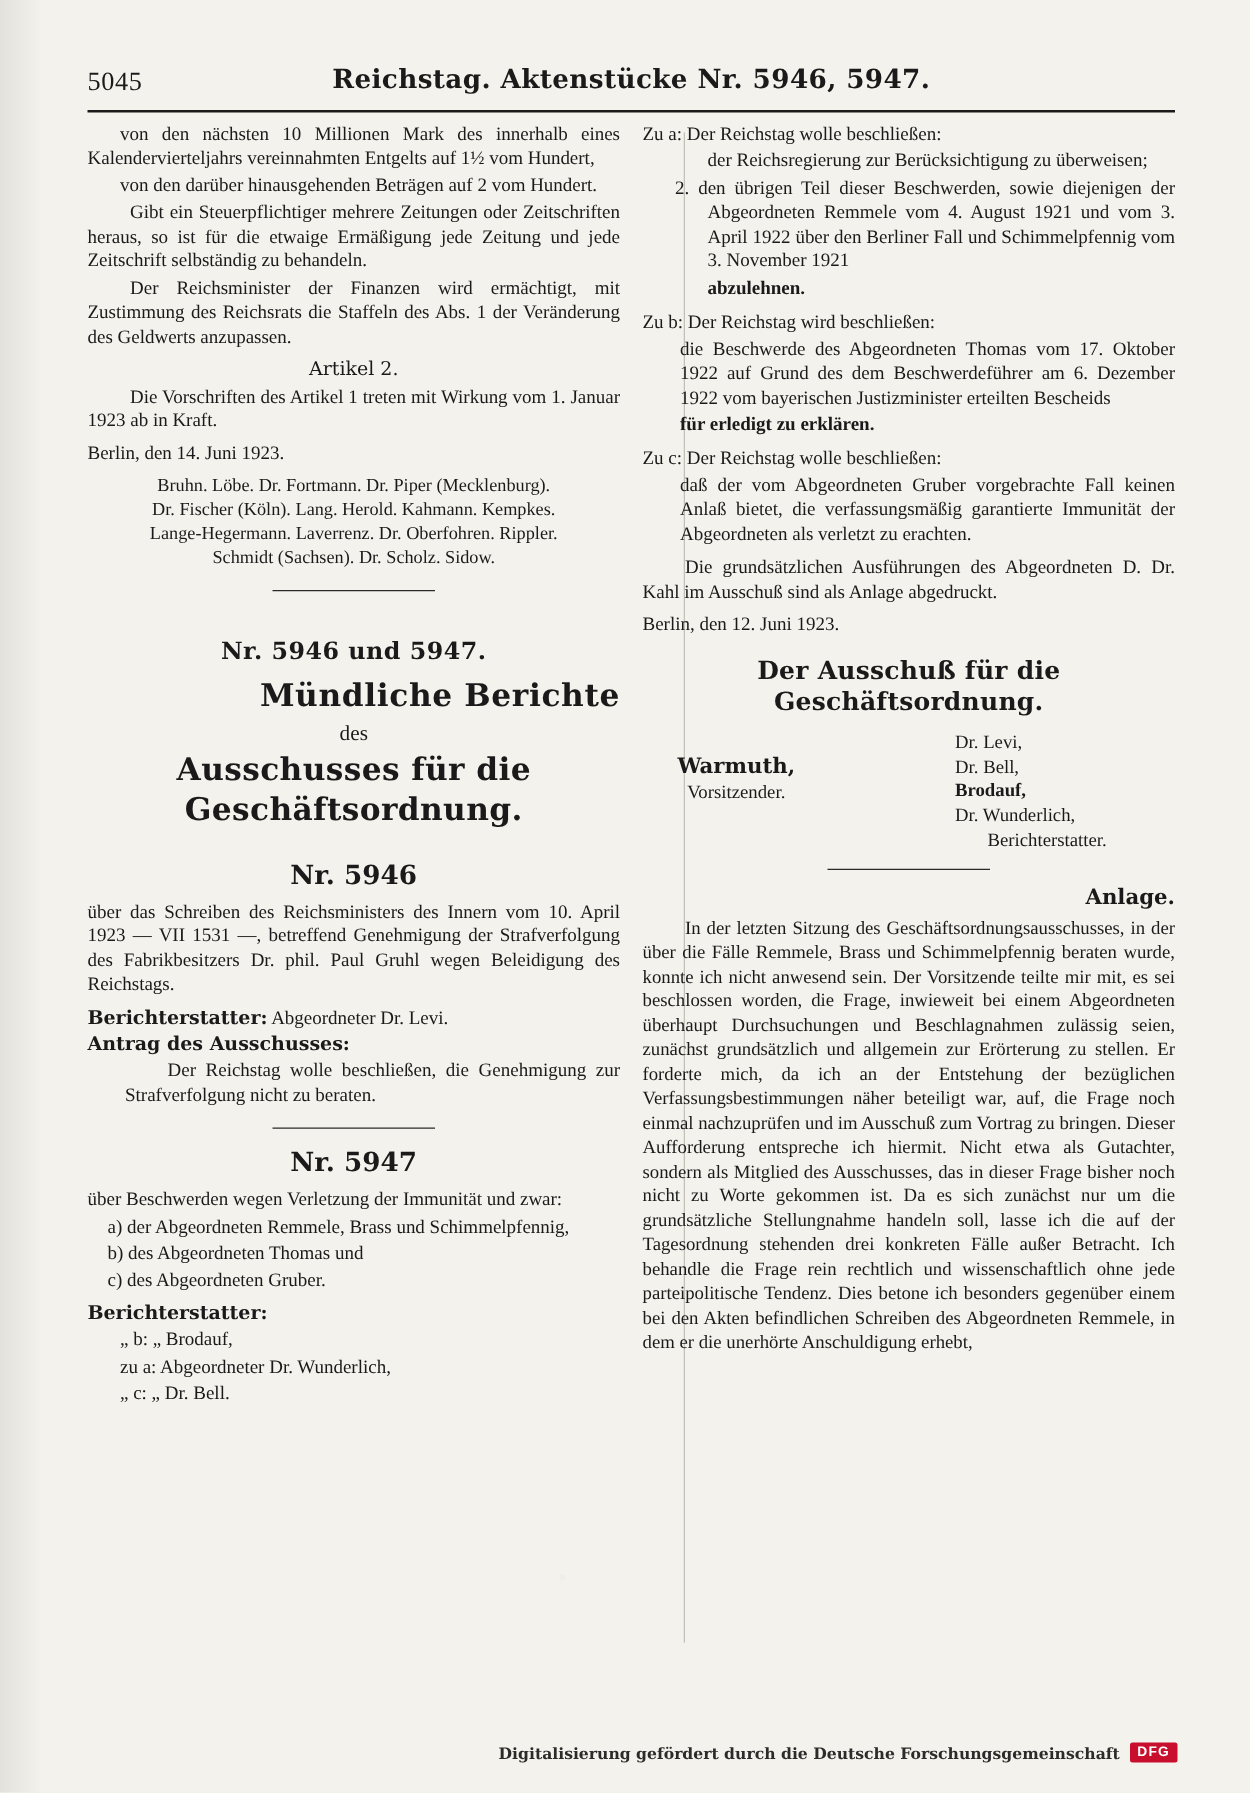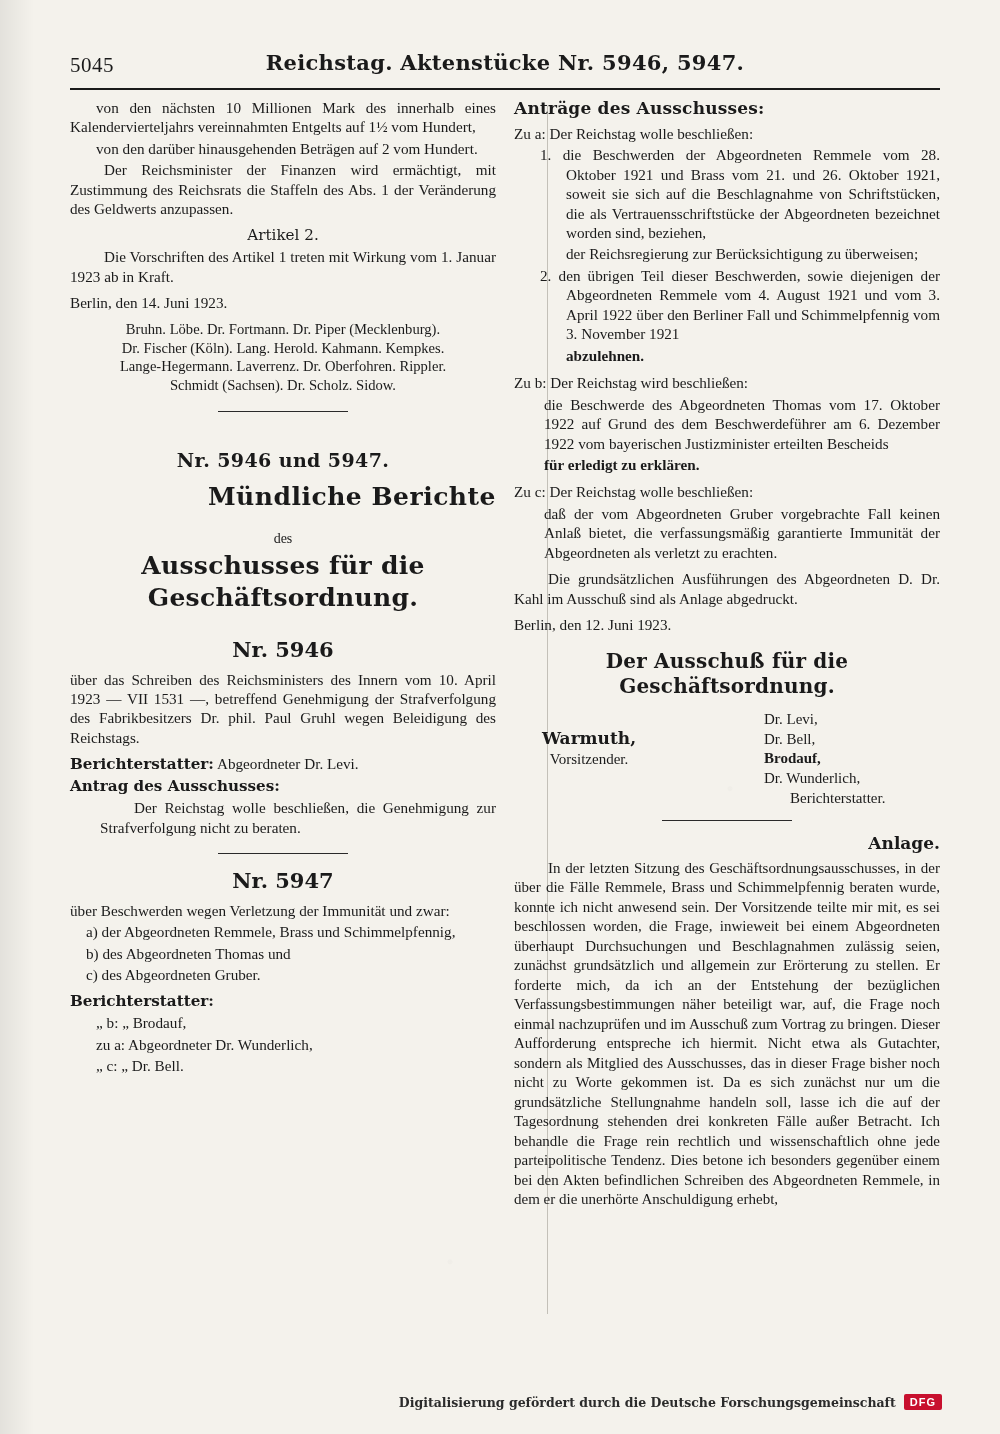--- a/index.html
+++ b/index.html
@@ -74,21 +74,21 @@
   .h-nr{
     text-align:center;font-weight:bold;font-size:19px;
     font-family:"DejaVu Serif",serif;letter-spacing:.4px;
     margin:4px 0 8px 0;
   }
   .h-big{
     text-align:right;font-weight:bold;
     font-family:"DejaVu Serif",serif;
     font-size:25px;letter-spacing:.5px;margin:4px 0 2px 0;
   }
-  .h-des{text-align:center;font-size:14px;margin:17px 0 2px 0;}
+  .h-des{text-align:center;font-size:17px;margin:3px 0 2px 0;}
   .h-big2{
     text-align:center;font-weight:bold;
     font-family:"DejaVu Serif",serif;
     font-size:25px;letter-spacing:.3px;margin:2px 0 10px 0;
   }
   .h-nr2{
     text-align:center;font-weight:bold;font-size:21px;
     font-family:"DejaVu Serif",serif;margin:8px 0 6px 0;
   }
   .lbl{font-weight:bold;font-family:"DejaVu Serif",serif;}
@@ -149,20 +149,21 @@
     <div class="head-title">Reichstag.  Aktenstücke Nr. 5946, 5947.</div>
   </div>
   <div class="rule-top"></div>
 
   <div class="cols">
     <div class="vsep"></div>
 
     <div class="col left">
       <p class="ind2">von den nächsten 10 Millionen Mark des innerhalb eines Kalendervierteljahrs vereinnahmten Entgelts auf 1½ vom Hundert,</p>
       <p class="ind2">von den darüber hinausgehenden Beträgen auf 2 vom Hundert.</p>
+      <p class="ind">Gibt ein Steuerpflichtiger mehrere Zeitungen oder Zeitschriften heraus, so ist für die etwaige Ermäßigung jede Zeitung und jede Zeitschrift selbständig zu behandeln.</p>
       <p class="ind">Der Reichsminister der Finanzen wird ermächtigt, mit Zustimmung des Reichsrats die Staffeln des Abs. 1 der Veränderung des Geldwerts anzupassen.</p>
 
       <div class="gap-s"></div>
       <p class="center fr">Artikel 2.</p>
       <p class="ind">Die Vorschriften des Artikel 1 treten mit Wirkung vom 1. Januar 1923 ab in Kraft.</p>
 
       <div class="gap-s"></div>
       <p>Berlin, den 14. Juni 1923.</p>
 
       <div class="gap-s"></div>
@@ -203,24 +204,22 @@
       <p class="list-a">c) des Abgeordneten Gruber.</p>
 
       <div class="gap-s"></div>
       <p class="blk lbl">Berichterstatter:</p>
       <p class="blk" style="padding-left:26px">„   b:      „           Brodauf,</p>
       <p class="blk" style="padding-left:26px">zu a: Abgeordneter Dr. Wunderlich,</p>
       <p class="blk" style="padding-left:26px">„   c:      „           Dr. Bell.</p>
     </div>
 
     <div class="col right">
-      <p class="r-head">Anträge des Ausschusses:</p>
 
       <p class="blk">Zu a: Der Reichstag wolle beschließen:</p>
-      <p class="num">1. die Beschwerden der Abgeordneten Remmele vom 28. Oktober 1921 und Brass vom 21. und 26. Oktober 1921, soweit sie sich auf die Beschlagnahme von Schriftstücken, die als Vertrauensschriftstücke der Abgeordneten bezeichnet worden sind, beziehen,</p>
       <p class="sub">der Reichsregierung zur Berücksichtigung zu überweisen;</p>
       <p class="num">2. den übrigen Teil dieser Beschwerden, sowie diejenigen der Abgeordneten Remmele vom 4. August 1921 und vom 3. April 1922 über den Berliner Fall und Schimmelpfennig vom 3. November 1921</p>
       <p class="sub b">abzulehnen.</p>
 
       <p class="blk zu">Zu b: Der Reichstag wird beschließen:</p>
       <p class="zu-body">die Beschwerde des Abgeordneten Thomas vom 17. Oktober 1922 auf Grund des dem Beschwerdeführer am 6. Dezember 1922 vom bayerischen Justizminister erteilten Bescheids</p>
       <p class="zu-body b">für erledigt zu erklären.</p>
 
       <p class="blk zu">Zu c: Der Reichstag wolle beschließen:</p>
       <p class="zu-body">daß der vom Abgeordneten Gruber vorgebrachte Fall keinen Anlaß bietet, die verfassungsmäßig garantierte Immunität der Abgeordneten als verletzt zu erachten.</p>

